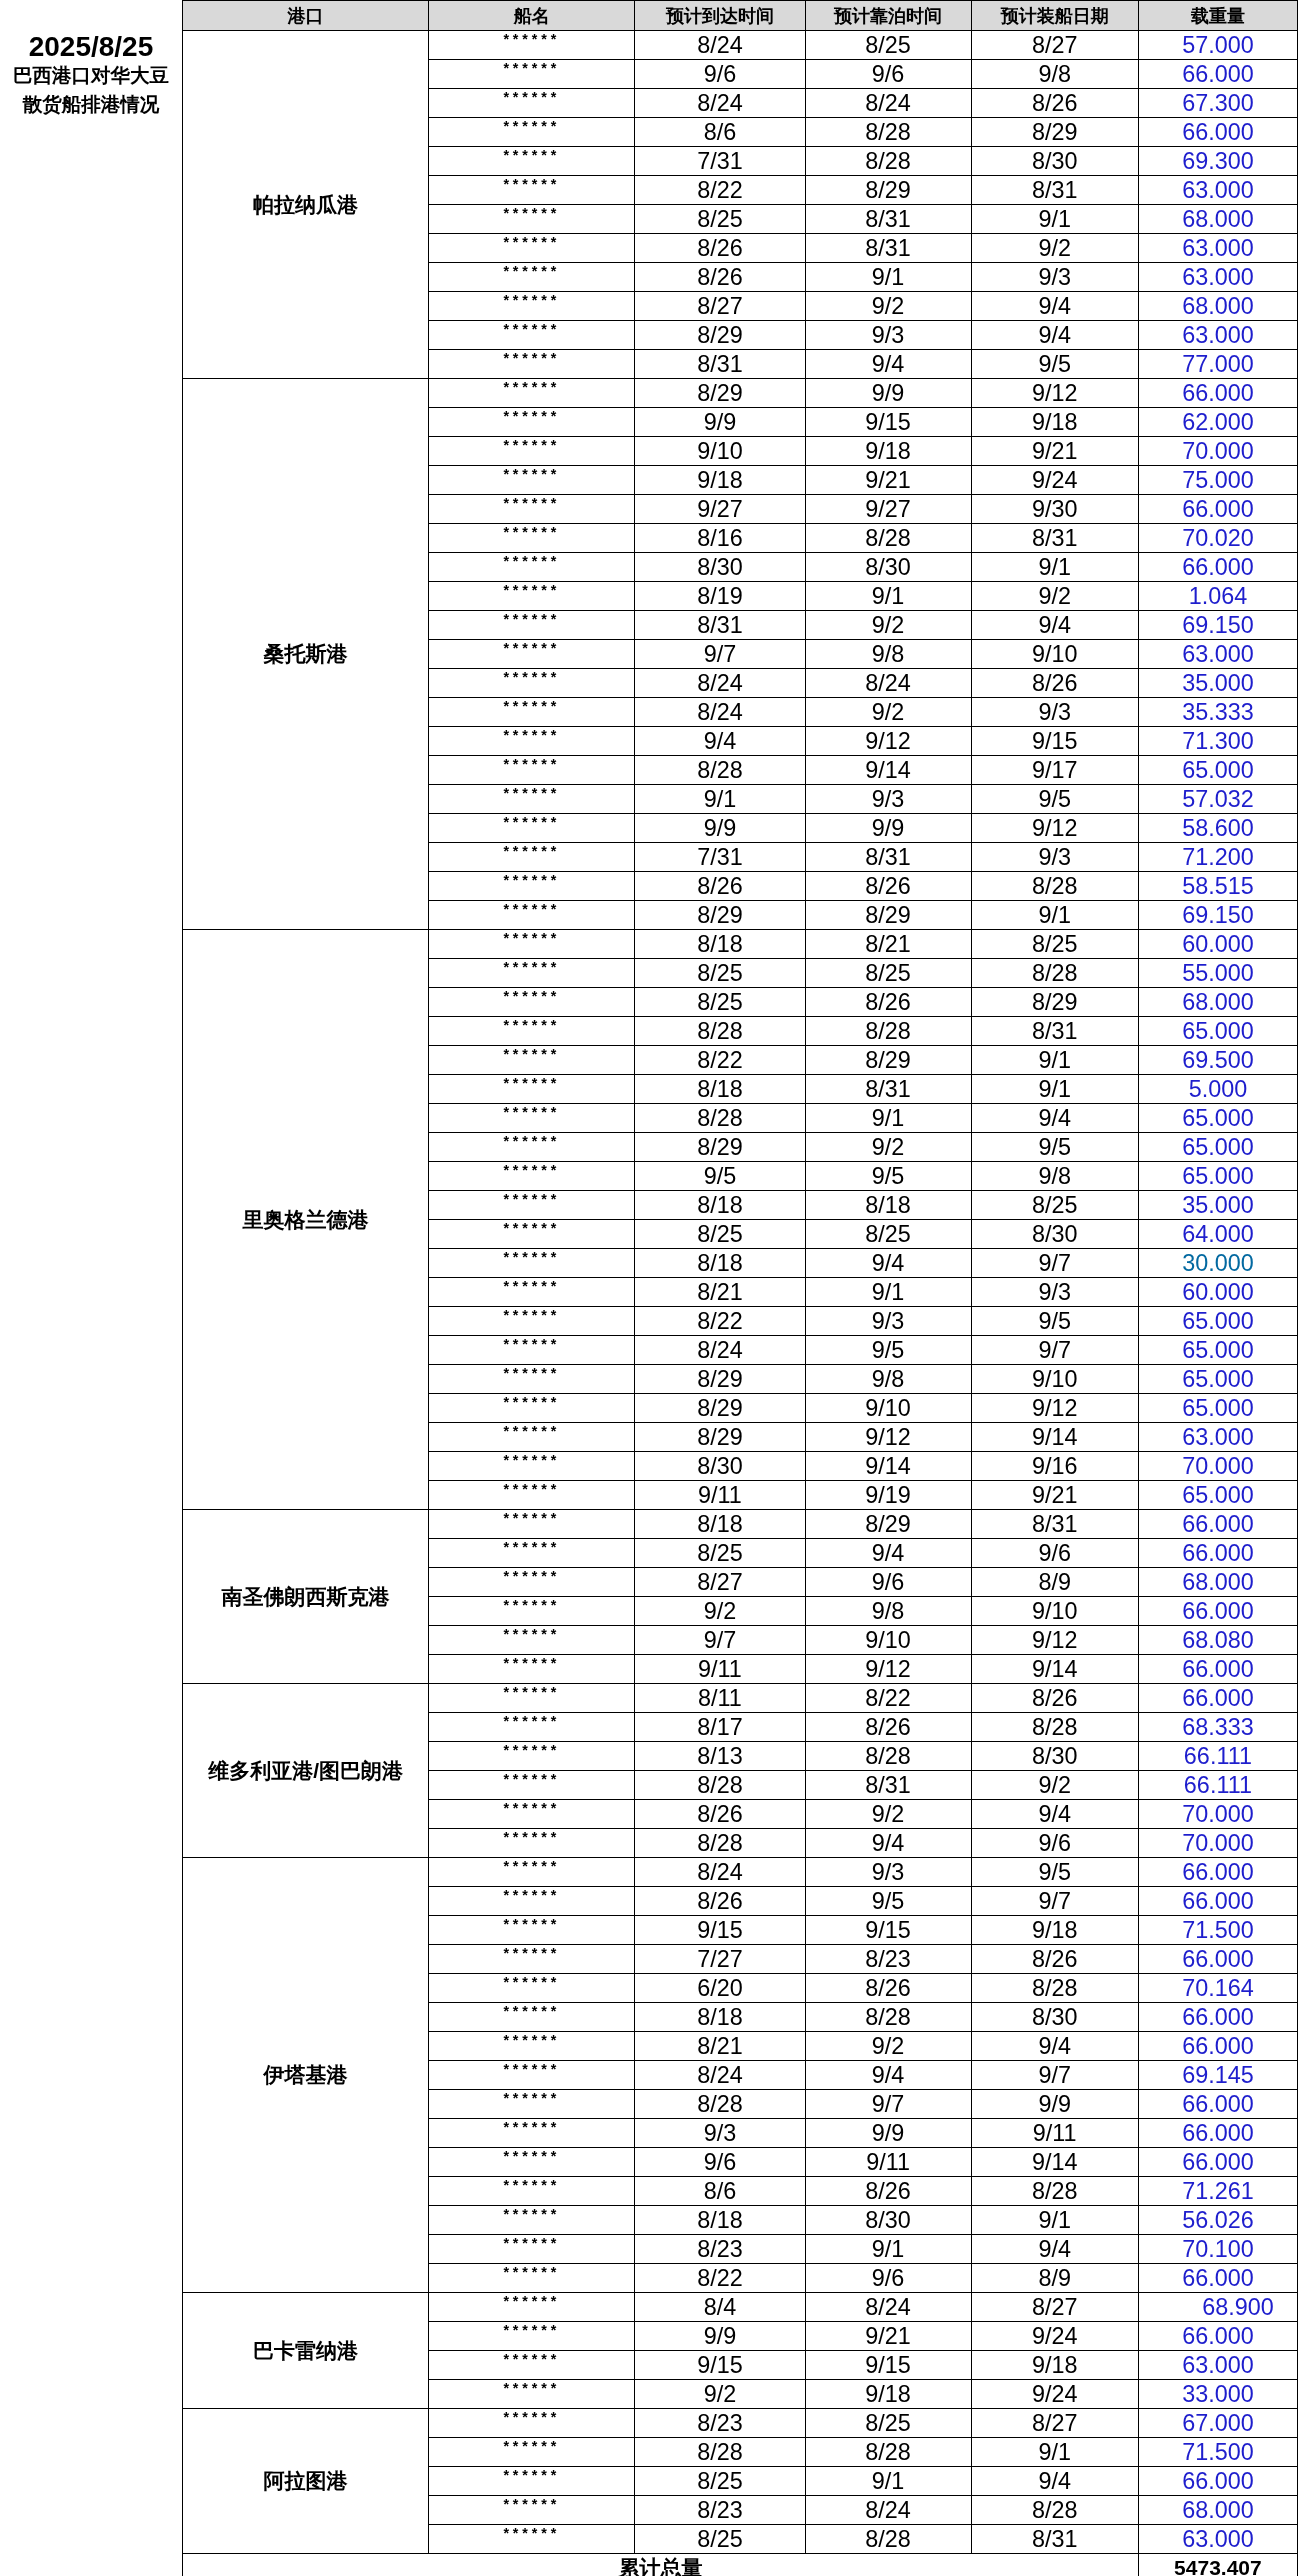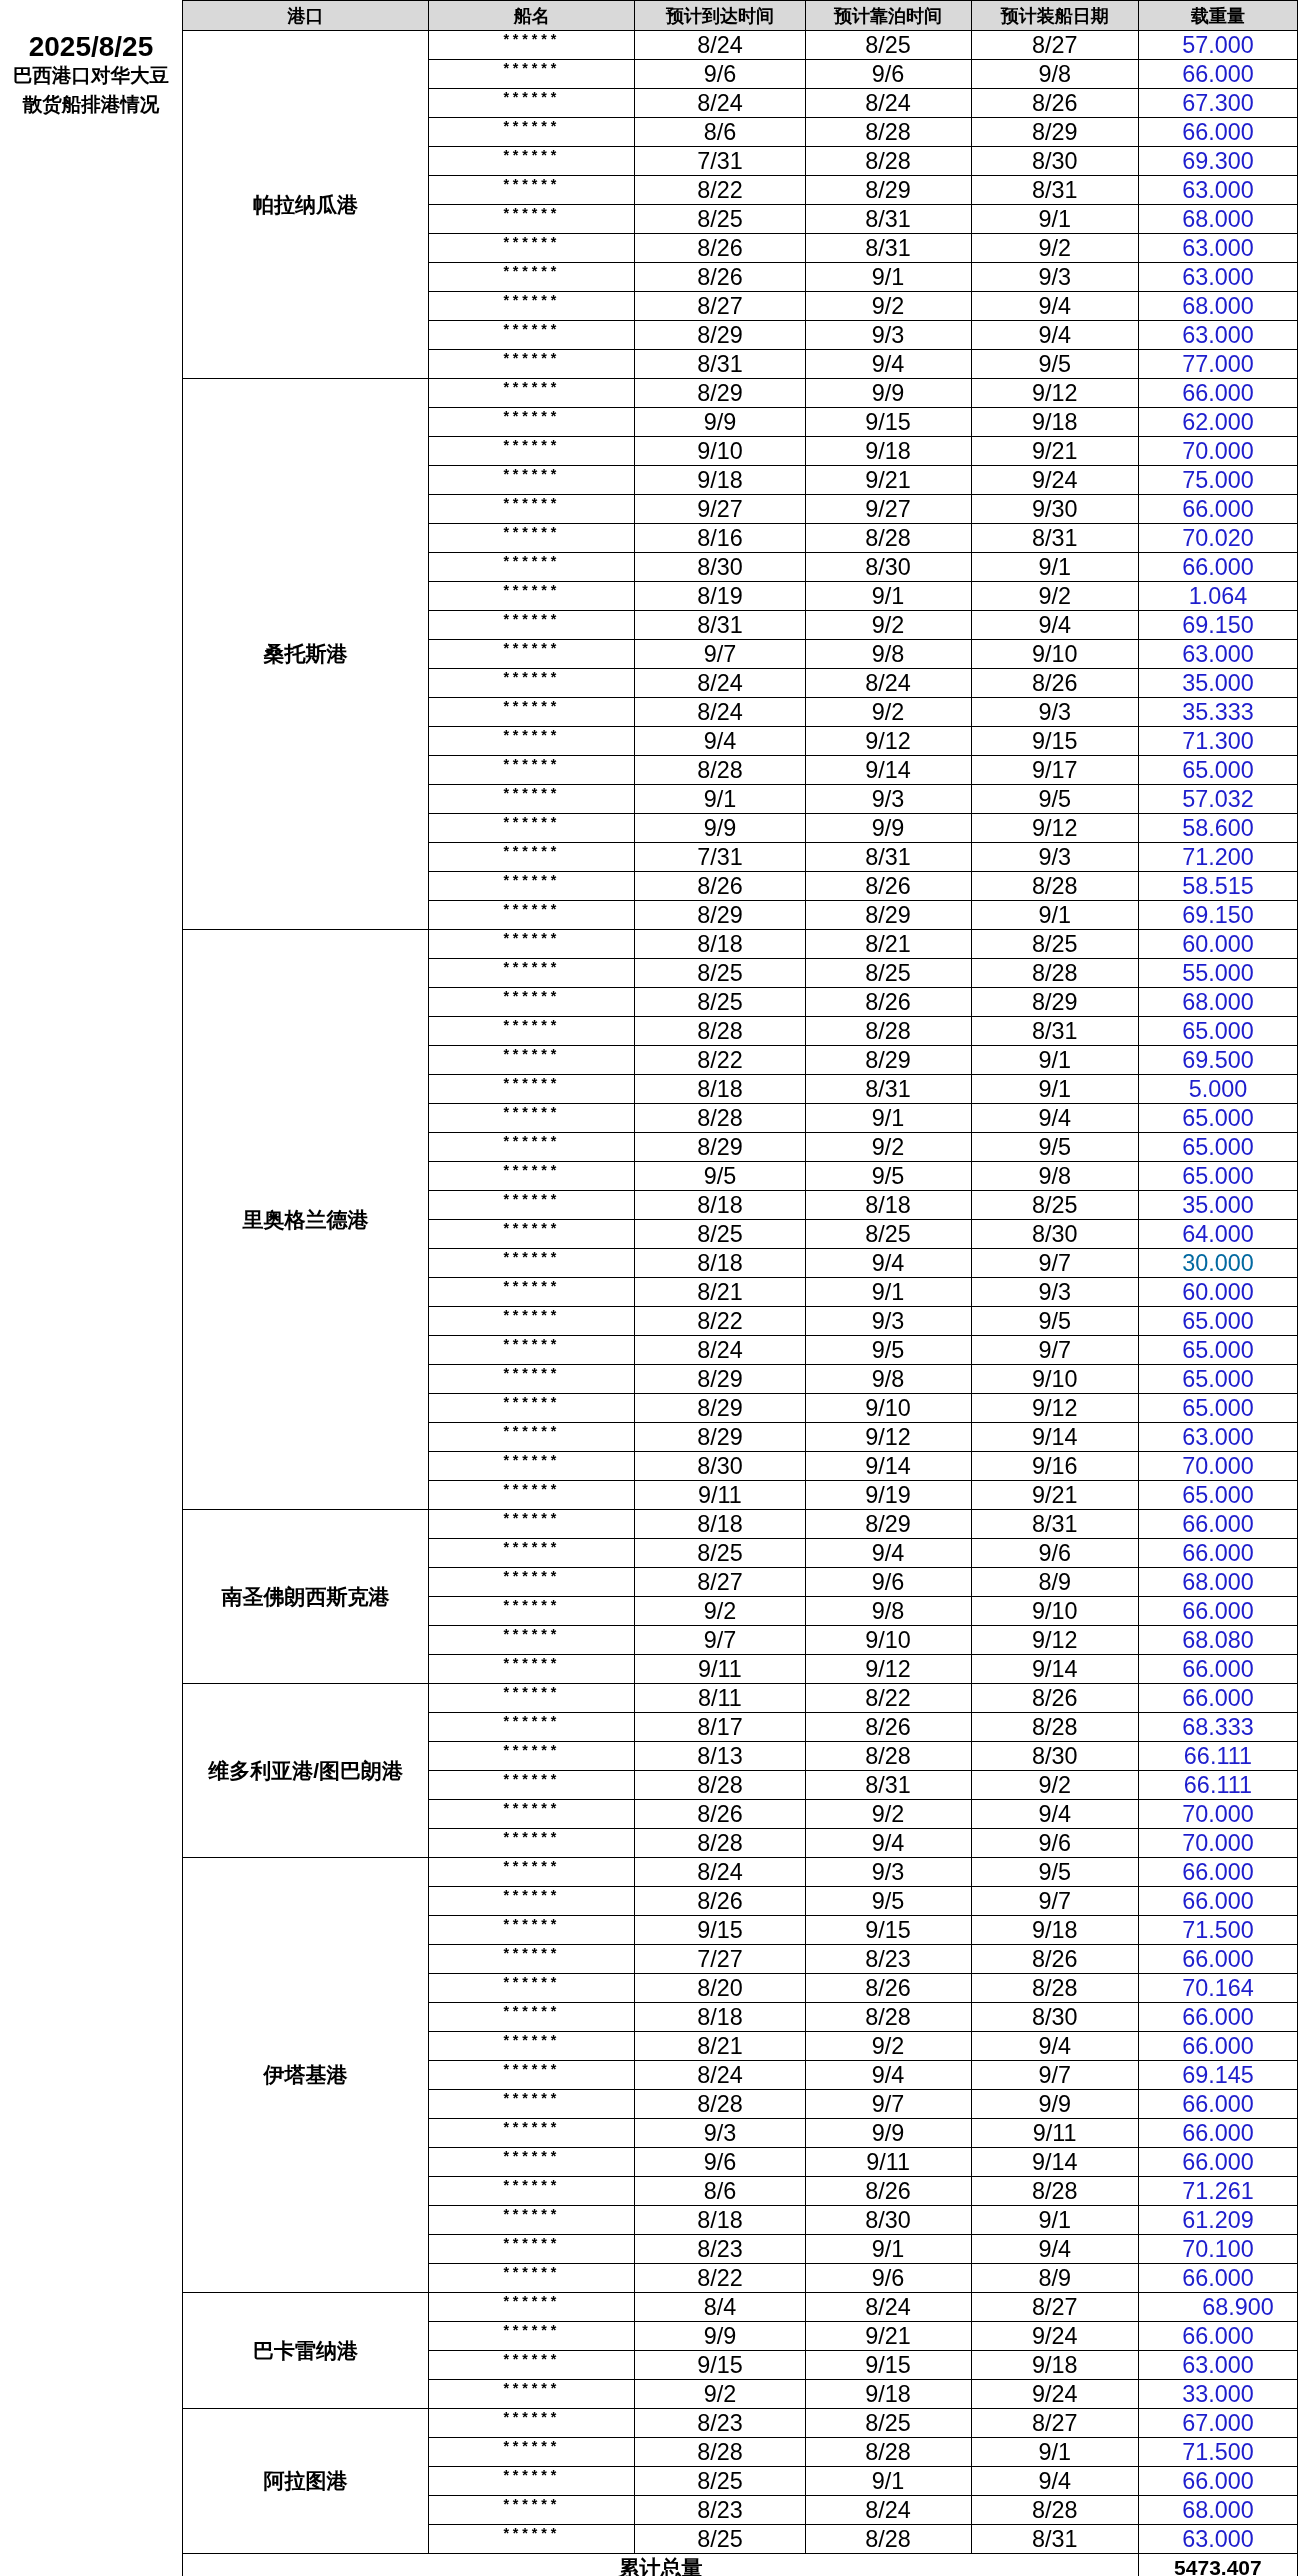--- a/index.html
+++ b/index.html
@@ -523,21 +523,21 @@
         </tr>
         <tr>
           <td class="ship">******</td>
           <td class="date">7/27</td>
           <td class="date">8/23</td>
           <td class="date">8/26</td>
           <td class="wt" style="color: rgb(30, 30, 205);">66.000</td>
         </tr>
         <tr>
           <td class="ship">******</td>
-          <td class="date">8/20</td>
+          <td class="date">6/20</td>
           <td class="date">8/26</td>
           <td class="date">8/28</td>
           <td class="wt" style="color: rgb(30, 30, 205);">70.164</td>
         </tr>
         <tr>
           <td class="ship">******</td>
           <td class="date">8/18</td>
           <td class="date">8/28</td>
           <td class="date">8/30</td>
           <td class="wt" style="color: rgb(30, 30, 205);">66.000</td>
@@ -582,21 +582,21 @@
           <td class="date">8/6</td>
           <td class="date">8/26</td>
           <td class="date">8/28</td>
           <td class="wt" style="color: rgb(30, 30, 205);">71.261</td>
         </tr>
         <tr>
           <td class="ship">******</td>
           <td class="date">8/18</td>
           <td class="date">8/30</td>
           <td class="date">9/1</td>
-          <td class="wt" style="color: rgb(30, 30, 205);">61.209</td>
+          <td class="wt" style="color: rgb(30, 30, 205);">56.026</td>
         </tr>
         <tr>
           <td class="ship">******</td>
           <td class="date">8/23</td>
           <td class="date">9/1</td>
           <td class="date">9/4</td>
           <td class="wt" style="color: rgb(30, 30, 205);">70.100</td>
         </tr>
         <tr>
           <td class="ship">******</td>

